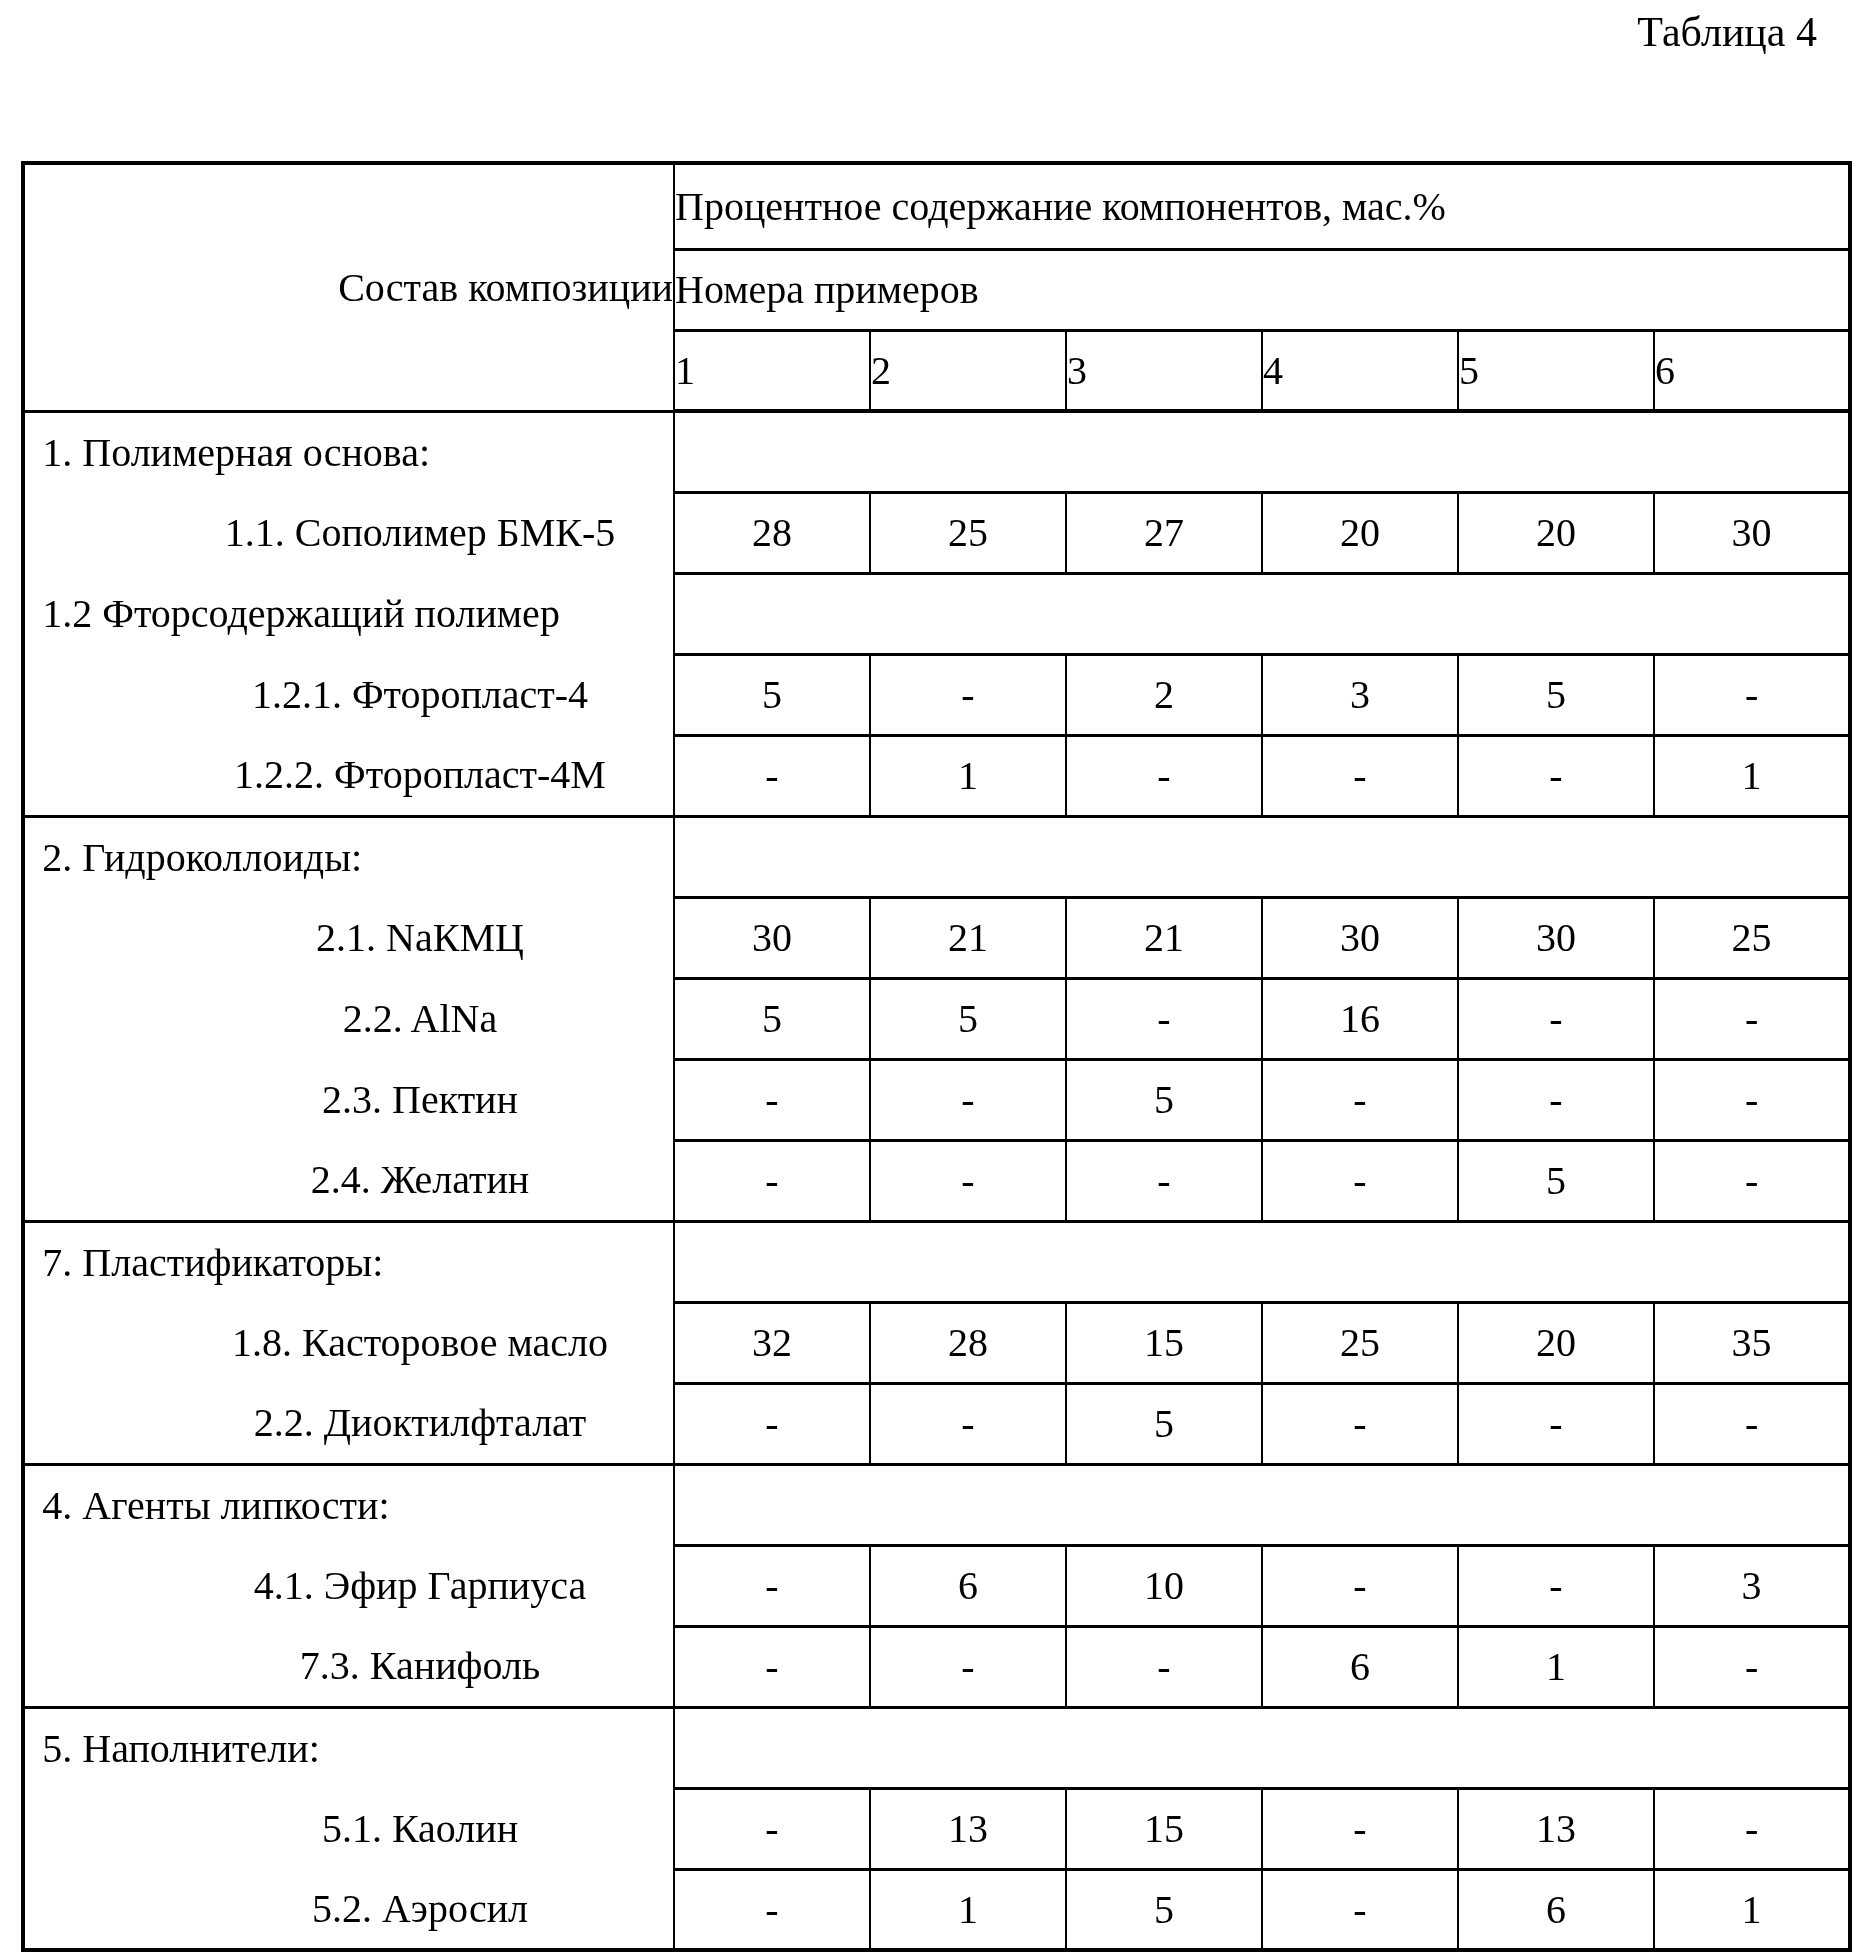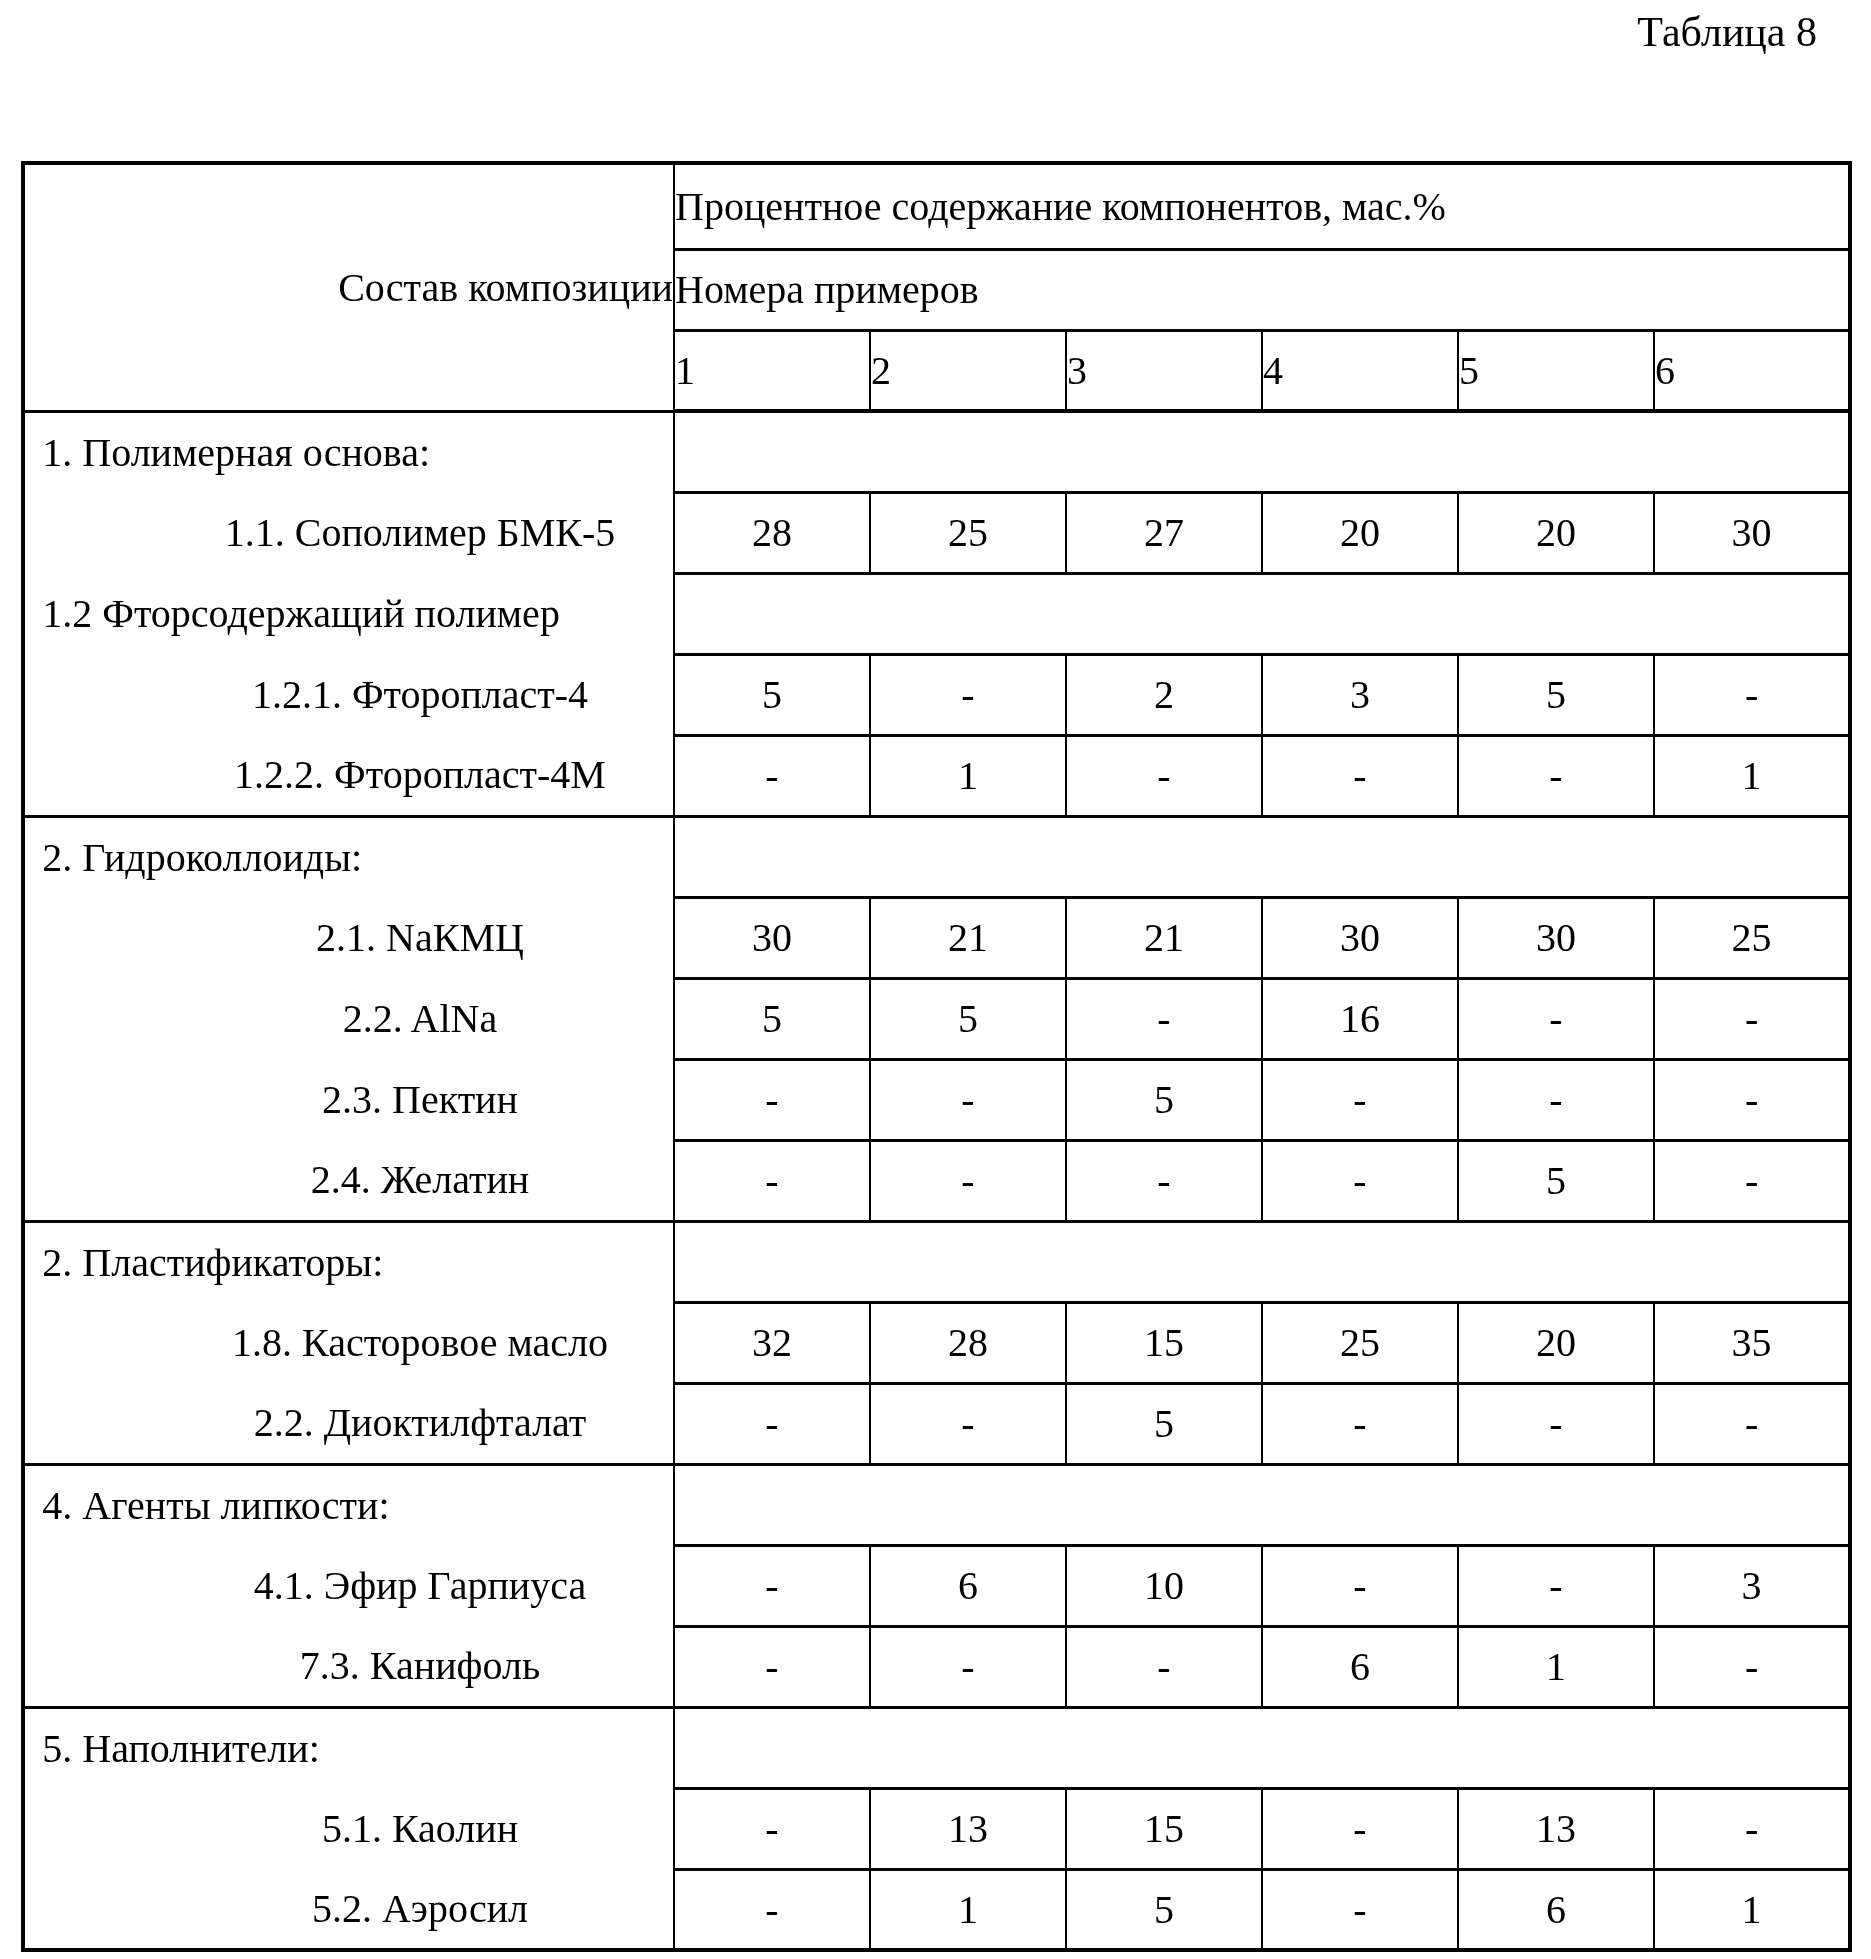--- a/index.html
+++ b/index.html
@@ -70,21 +70,21 @@
     text-align:center;
     vertical-align:middle;
   }
   td.spacer { border-left:2.9px solid #000; }
 </style>
 </head>
 <body>
 
 <div class="page">
 
-  <div class="table-label">Таблица 8</div>
+  <div class="table-label">Таблица 4</div>
 
   <table class="comp">
     <colgroup>
       <col class="c-left">
       <col class="c-num">
         <col class="c-num">
         <col class="c-num">
         <col class="c-num">
         <col class="c-num">
         <col class="c-num">
@@ -187,21 +187,21 @@
         <td class="lbl-cell ind">2.4. Желатин</td>
         <td class="data">-</td>
         <td class="data">-</td>
         <td class="data">-</td>
         <td class="data">-</td>
         <td class="data">5</td>
         <td class="data">-</td>
       </tr>
 
       <tr class="sec-start">
-        <td class="lbl-cell sec">2. Пластификаторы:</td>
+        <td class="lbl-cell sec">7. Пластификаторы:</td>
         <td class="spacer" colspan="6"></td>
       </tr>
 
       <tr>
         <td class="lbl-cell ind">1.8. Касторовое масло</td>
         <td class="data">32</td>
         <td class="data">28</td>
         <td class="data">15</td>
         <td class="data">25</td>
         <td class="data">20</td>

